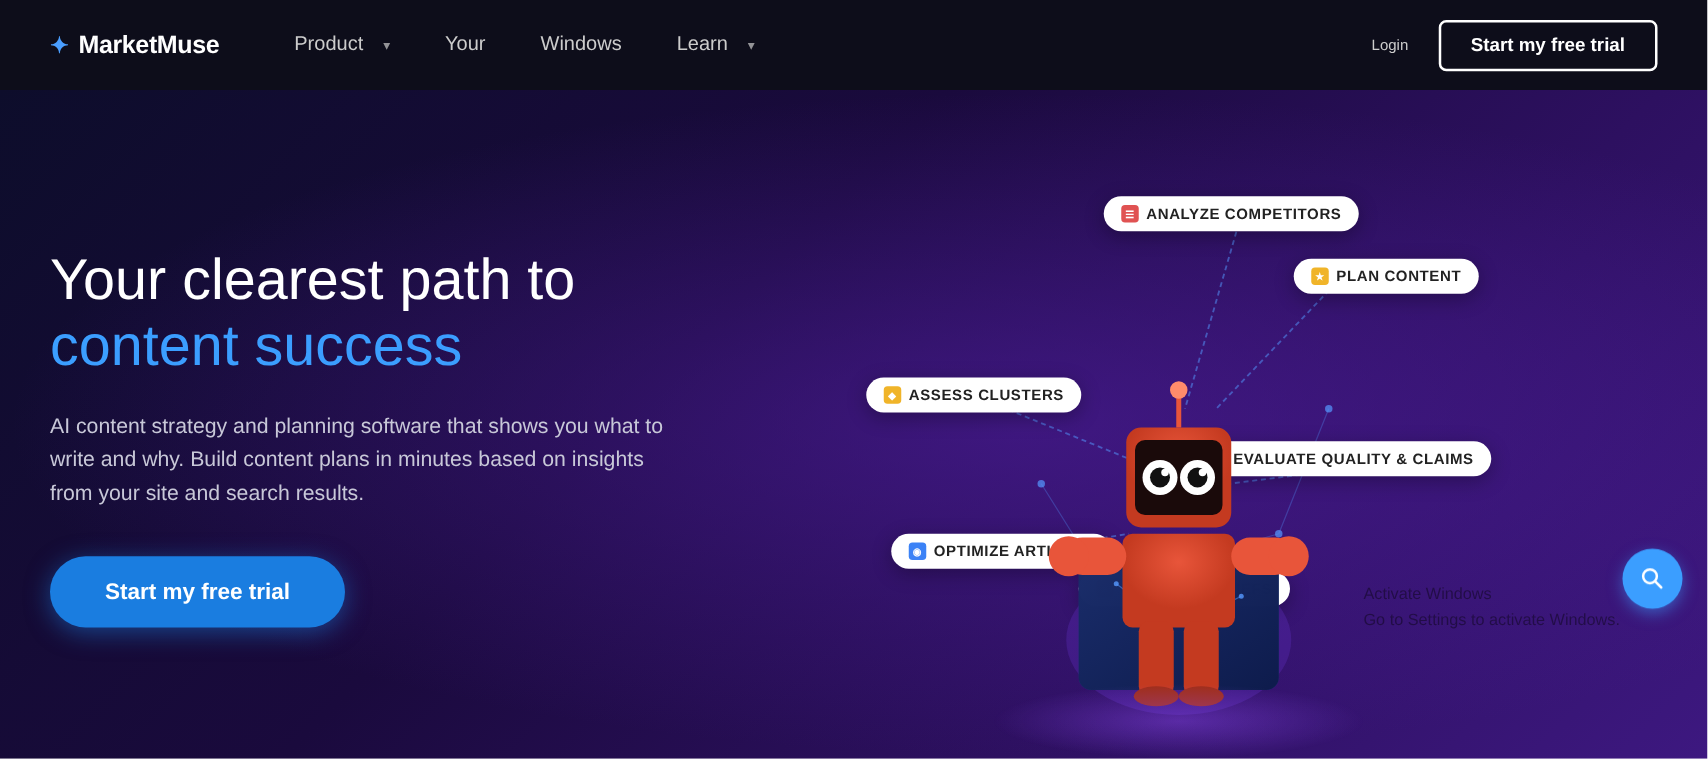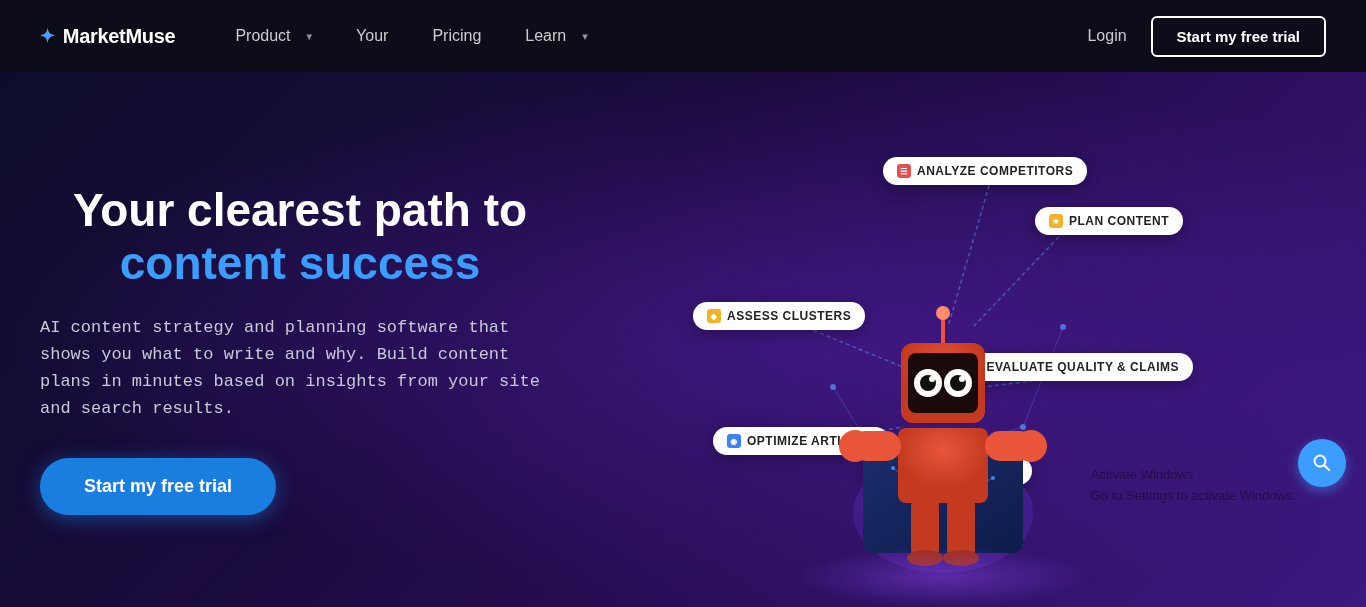--- a/index.html
+++ b/index.html
@@ -52,21 +52,21 @@
       opacity: 0.7;
     }
     .nav-right {
       display: flex;
       align-items: center;
       gap: 24px;
       margin-left: auto;
     }
     .nav-login {
       color: #ccc;
-      font-size: 16px;
+      font-size: 12px;
       cursor: pointer;
     }
     .nav-cta {
       background: transparent;
       border: 2px solid #fff;
       color: #fff;
       font-size: 15px;
       font-weight: 600;
       padding: 10px 24px;
       border-radius: 6px;
@@ -91,36 +91,34 @@
       background: radial-gradient(ellipse at 60% 50%, rgba(80, 30, 160, 0.6) 0%, transparent 70%);
     }
     .hero-left {
       flex: 0 0 520px;
       position: relative;
       z-index: 2;
       padding-top: 20px;
     }
     .hero-title {
       font-size: 46px;
-      font-weight: 700;
+      font-weight: 400;
       color: #fff;
       line-height: 1.15;
       margin-bottom: 24px;
-      text-align: center;
     }
     .hero-title .highlight {
       color: #3b9eff;
     }
     .hero-subtitle {
       font-size: 17px;
       color: #c8c8d8;
       line-height: 1.6;
       margin-bottom: 36px;
       max-width: 500px;
-      font-family: Liberation Mono, monospace;
     }
     .hero-cta {
       background: #1a7de0;
       color: #fff;
       font-size: 18px;
       font-weight: 700;
       padding: 18px 44px;
       border: none;
       border-radius: 50px;
       cursor: pointer;
@@ -242,21 +240,21 @@
 
   <div class="nav-links">
     <div class="nav-link">
       <span>Product</span>
       <span class="chevron">▾</span>
     </div>
     <div class="nav-link">
       <span>Your</span>
     </div>
     <div class="nav-link">
-      <span>Pricing</span>
+      <span>Windows</span>
     </div>
     <div class="nav-link">
       <span>Learn</span>
       <span class="chevron">▾</span>
     </div>
   </div>
 
   <div class="nav-right">
     <span class="nav-login">Login</span>
     <button class="nav-cta">Start my free trial</button>

